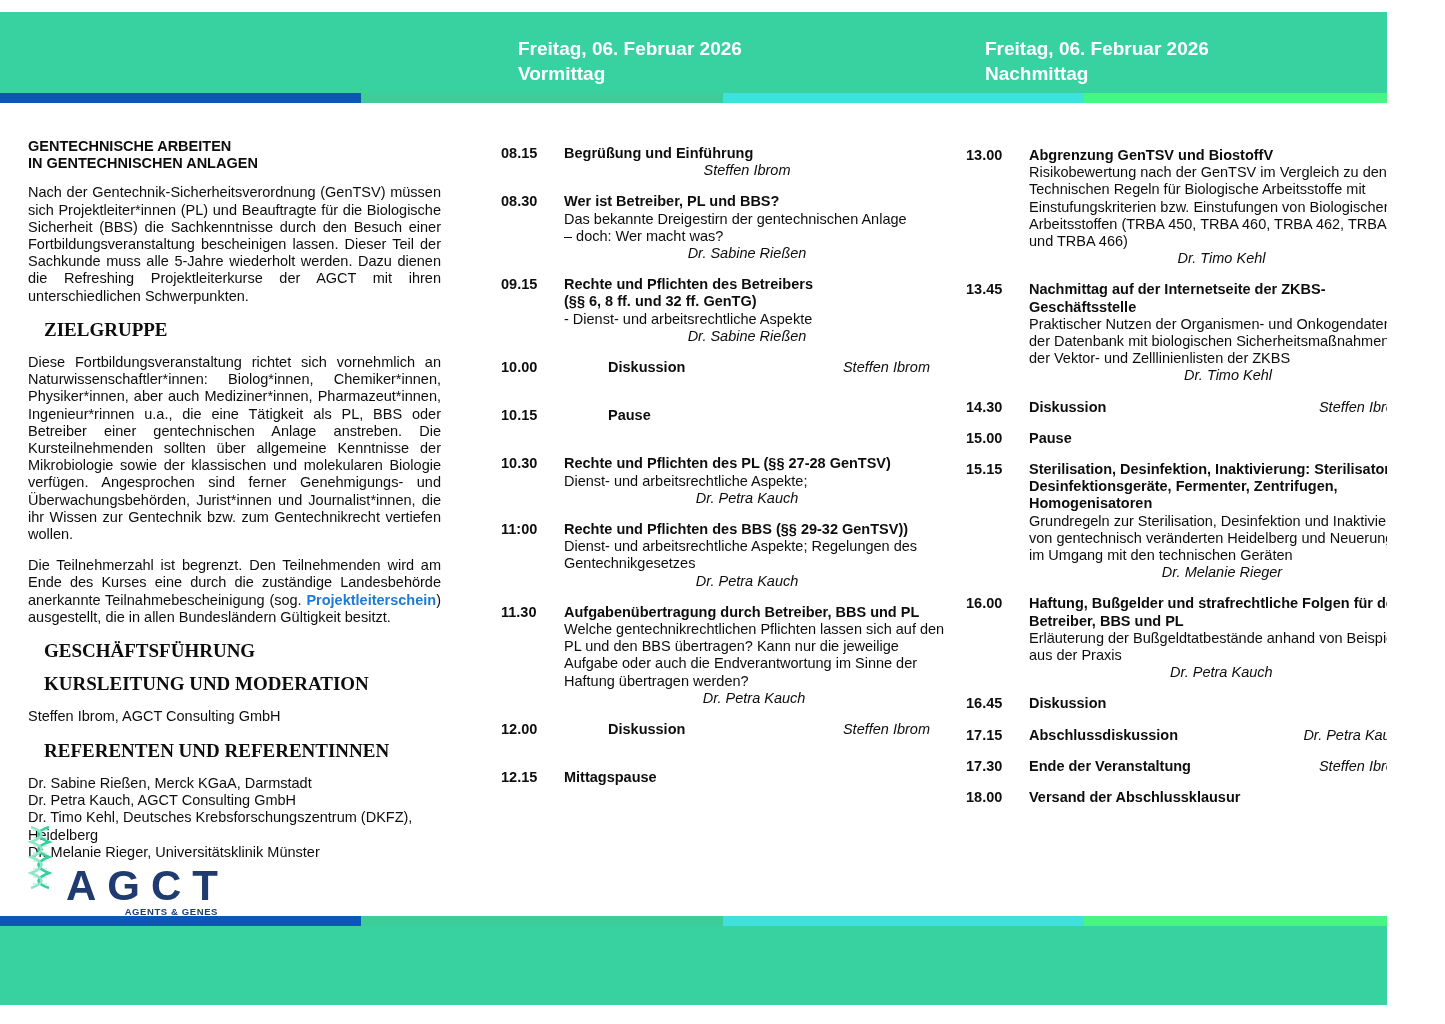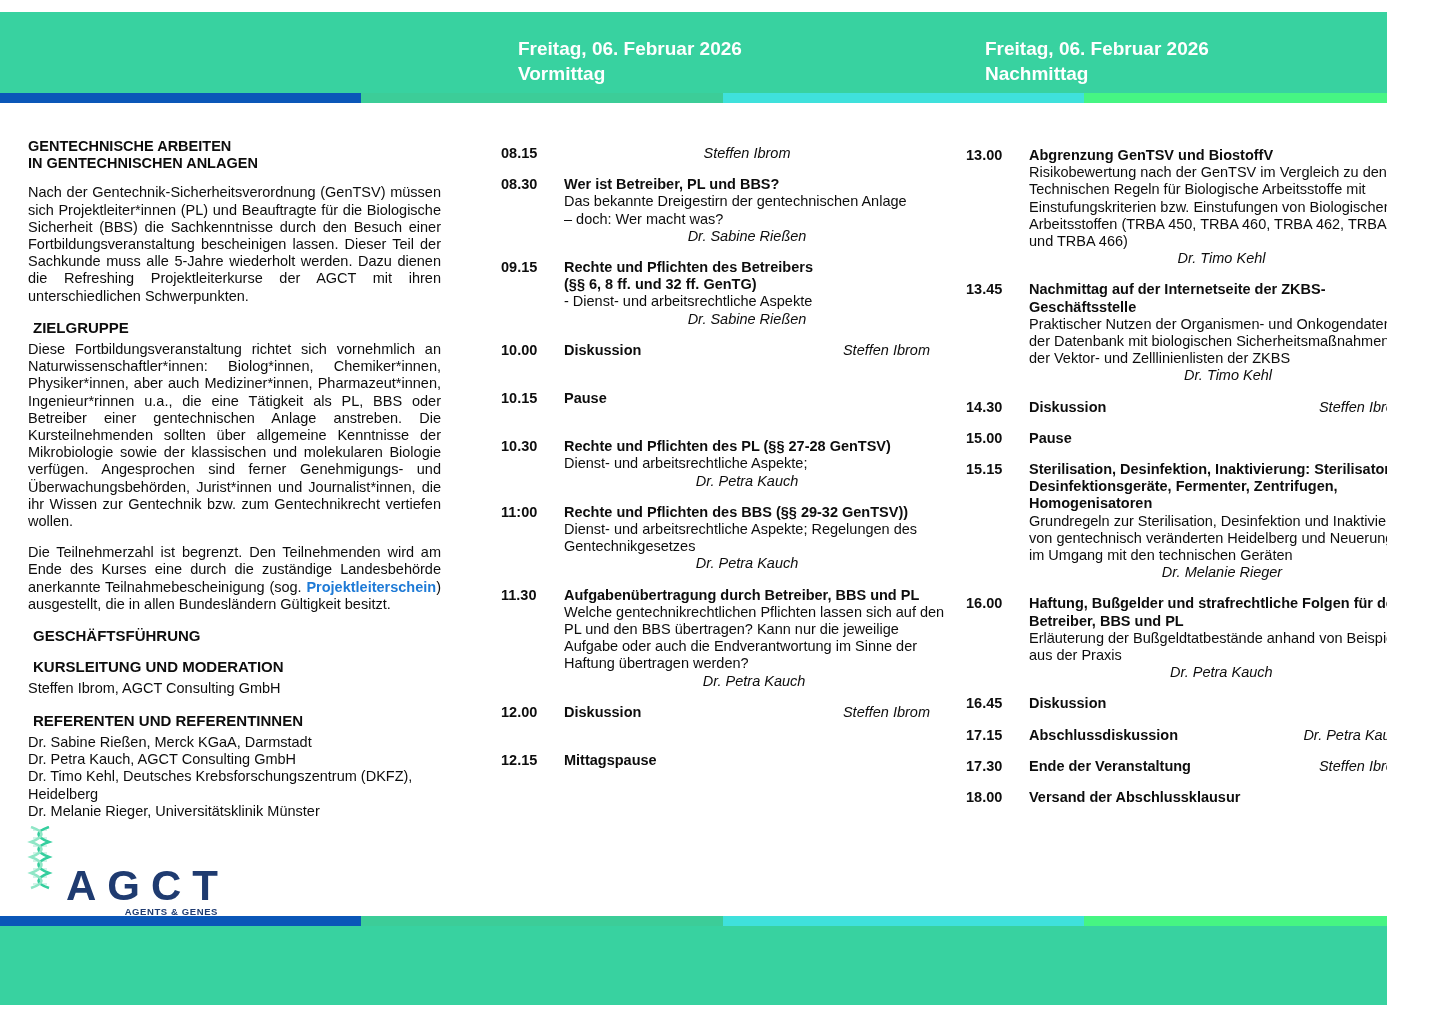--- a/index.html
+++ b/index.html
@@ -19,31 +19,31 @@
   .seg-cyan{background:var(--stripe-cyan);}
   .seg-green{background:var(--stripe-green);}
 
   .header-title{position:absolute;top:36px;color:#fff;font-weight:bold;font-size:19px;line-height:25px;}
   .header-title.morning{left:518px;}
   .header-title.afternoon{left:985px;}
 
   
   .col-info{position:absolute;left:28px;top:138px;width:413px;}
   .col-info h1{margin:0 0 12px 0;font-size:14.5px;line-height:17.2px;white-space:pre-line;}
-  .col-info h2{margin:5px;font-size:15px;line-height:17.2px;}
+  .col-info h2{margin:16px;font-size:19px;line-height:17.2px;font-family:Liberation Serif, serif;}
   .col-info p{margin:0 0 14px 0;text-align:justify;}
   .col-info .group{margin-bottom:14px;}
   a.link{color:var(--link-blue);font-weight:bold;text-decoration:none;cursor:pointer;}
 
   
   .sched{position:absolute;}
   .sched-morning{left:501px;top:145px;width:429px;}
   .sched-afternoon{left:966px;top:147px;width:440px;}
   .session{display:flex;margin-bottom:14px;}
-  .session.extra-gap{margin-bottom:31px;}
+  .session.extra-gap{margin-bottom:31px;gap:44px;}
   .session-time{width:63px;flex:0 0 63px;font-weight:bold;}
   .session-body{flex:1;}
   .title-row{display:flex;justify-content:space-between;}
   .session-title{font-weight:bold;white-space:pre;}
   .session-desc{white-space:pre;}
   .session-speaker{font-style:italic;text-align:center;}
 
   
   .logo{position:absolute;left:24px;top:826px;display:flex;align-items:flex-start;}
   .logo-text{margin-left:6px;display:flex;flex-direction:column;align-items:flex-end;margin-top:40px;}
@@ -97,20 +97,21 @@
 Heidelberg</div>
           <div class="" style="white-space: pre-line;">Dr. Melanie Rieger, Universitätsklinik Münster</div>
         </div>
     </div>
   </div>
 
   <div class="sched sched-morning" id="sched-morning">
       <div class="session">
         <div class="session-time">08.15</div>
         <div class="session-body">
+          <div class="session-title">Begrüßung und Einführung</div>
           <div class="session-speaker">Steffen Ibrom</div>
         </div>
       </div>
       <div class="session">
         <div class="session-time">08.30</div>
         <div class="session-body">
           <div class="session-title">Wer ist Betreiber, PL und BBS?</div>
           <div class="session-desc">Das bekannte Dreigestirn der gentechnischen Anlage
 – doch: Wer macht was?</div>
           <div class="session-speaker">Dr. Sabine Rießen</div>

